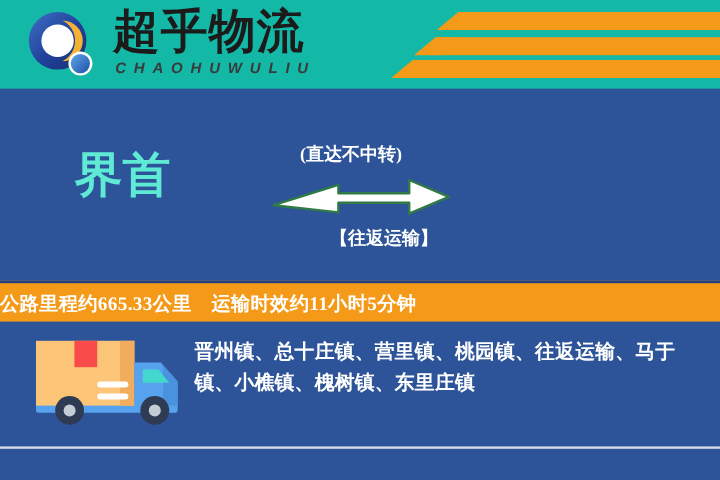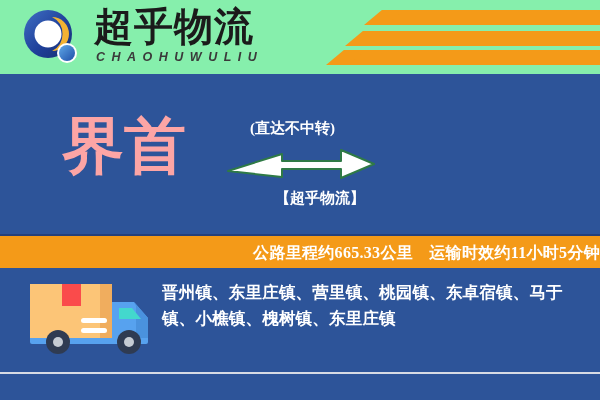--- a/index.html
+++ b/index.html
@@ -19,21 +19,21 @@
     height: 400px;
     background: #2d5499;
     overflow: hidden;
   }
 
   
   #header {
     position: absolute;
     left: 0; top: 0;
     width: 600px; height: 74px;
-    background: #86efac;
+    background: #14b8a6;
     overflow: hidden;
   }
   #logo-mark {
     position: absolute;
     left: 22px; top: 8px;
     width: 60px; height: 58px;
   }
   #brand-cn {
     position: absolute;
     left: 94px; top: 5px;
@@ -77,23 +77,23 @@
   #route-panel {
     position: absolute;
     left: 0; top: 74px;
     width: 600px; height: 158px;
     background: #2d5499;
   }
   .city {
     position: absolute;
     top: 42px;
     font-family: "Liberation Serif", "DejaVu Serif", serif;
-    font-size: 62px;
-    font-weight: bold;
-    color: #fca5a5;
+    font-size: 40px;
+    font-weight: bold;
+    color: #5eead4;
     line-height: 60px;
     white-space: nowrap;
   }
   #city-origin { left: 62px; }
   #city-destination { left: 394px; }
 
   #direct-note {
     position: absolute;
     left: 250px; top: 45px;
     width: 140px;
@@ -125,21 +125,21 @@
   #info-bar {
     position: absolute;
     left: 0; top: 234px;
     width: 600px; height: 39px;
     background: #f49a18;
     border-top: 2px solid #25407a;
     border-bottom: 2px solid #25407a;
     box-sizing: border-box;
     display: flex;
     align-items: center;
-    justify-content: flex-end;
+    justify-content: flex-start;
   }
   #info-bar-text {
     font-family: "Liberation Serif", "DejaVu Serif", serif;
     font-size: 16px;
     font-weight: bold;
     color: #ffffff;
     letter-spacing: 0.3px;
     white-space: nowrap;
   }
 
@@ -220,21 +220,21 @@
     <div class="city" id="city-origin">界首</div>
 
     <div id="direct-note">(直达不中转)</div>
 
     <div id="arrow-wrap">
       <svg width="150" height="40" viewBox="0 0 150 40" xmlns="http://www.w3.org/2000/svg">
         <path d="M2 27 L56 10 L56 17 L115 17 L115 6 L148 20 L115 34 L115 25 L56 25 L56 33 Z" fill="#ffffff" stroke="#2f7a46" stroke-width="2" stroke-linejoin="round"></path>
       </svg>
     </div>
 
-    <div id="roundtrip-note">【超乎物流】</div>
+    <div id="roundtrip-note">【往返运输】</div>
 
   </div>
 
   <div id="info-bar">
     <span id="info-bar-text">公路里程约665.33公里　运输时效约11小时5分钟</span>
   </div>
 
   <div id="towns-panel">
 
     <div id="truck">
@@ -255,18 +255,18 @@
 
         <path d="M95 28 L108 28 L117 39 L95 39 Z" fill="#43d8cd"></path>
 
         <circle cx="34" cy="62" r="12" fill="#2f3b52"></circle>
         <circle cx="34" cy="62" r="5" fill="#c6ccd4"></circle>
         <circle cx="105" cy="62" r="12" fill="#2f3b52"></circle>
         <circle cx="105" cy="62" r="5" fill="#c6ccd4"></circle>
       </svg>
     </div>
 
-    <div id="towns-text">晋州镇、东里庄镇、营里镇、桃园镇、东卓宿镇、马于镇、小樵镇、槐树镇、东里庄镇</div>
+    <div id="towns-text">晋州镇、总十庄镇、营里镇、桃园镇、往返运输、马于镇、小樵镇、槐树镇、东里庄镇</div>
 
     <div id="footer-divider"></div>
   </div>
 
 </div>
 
 </body></html>

